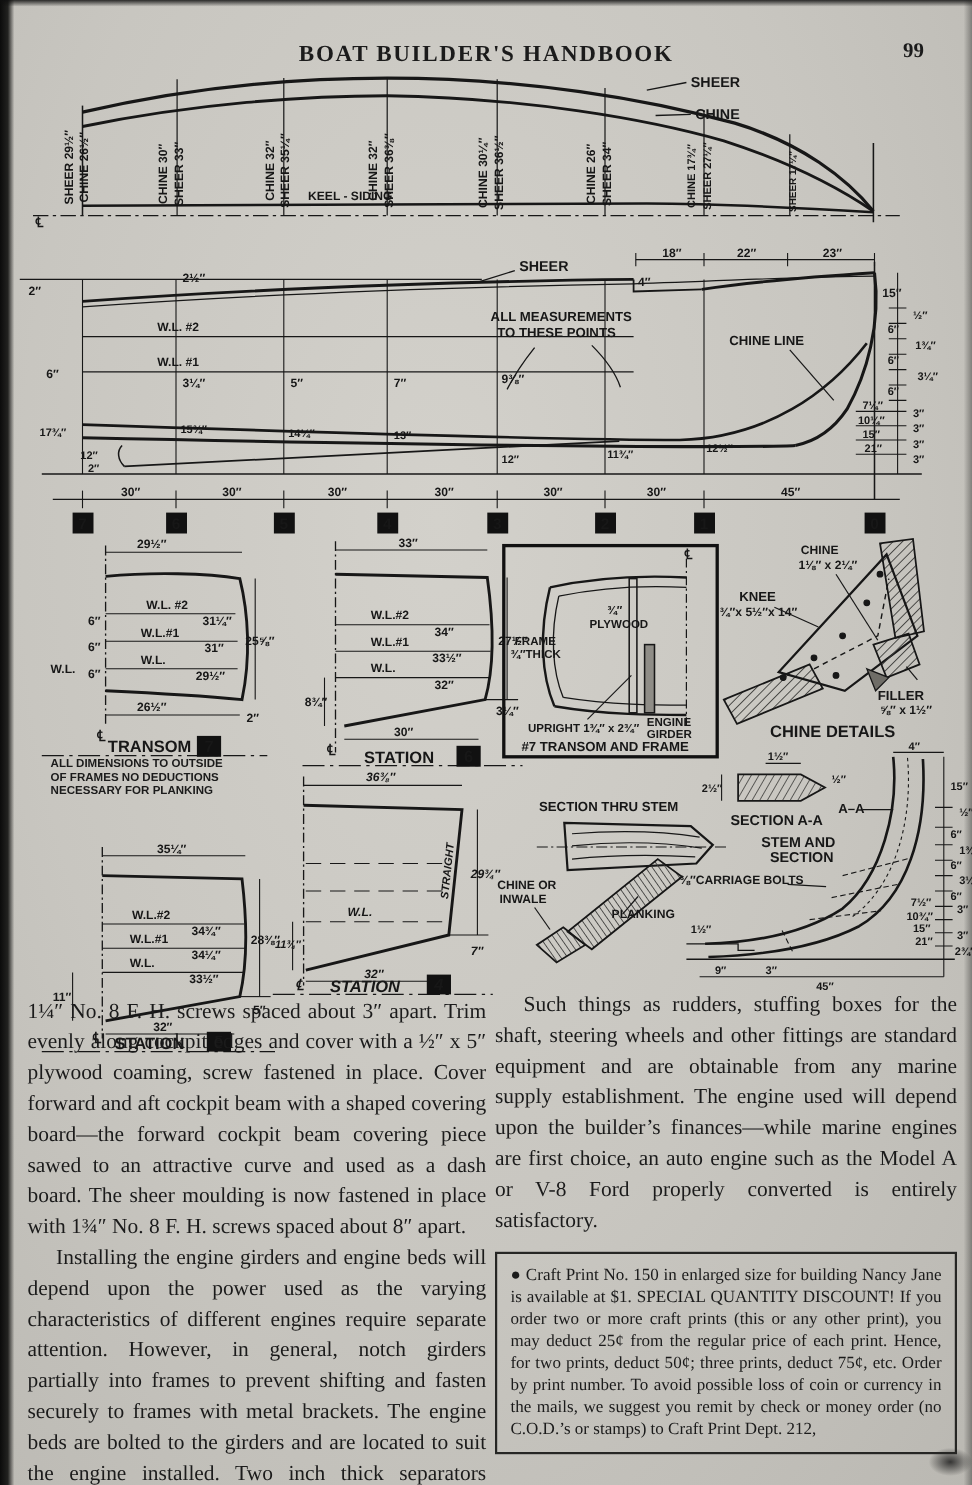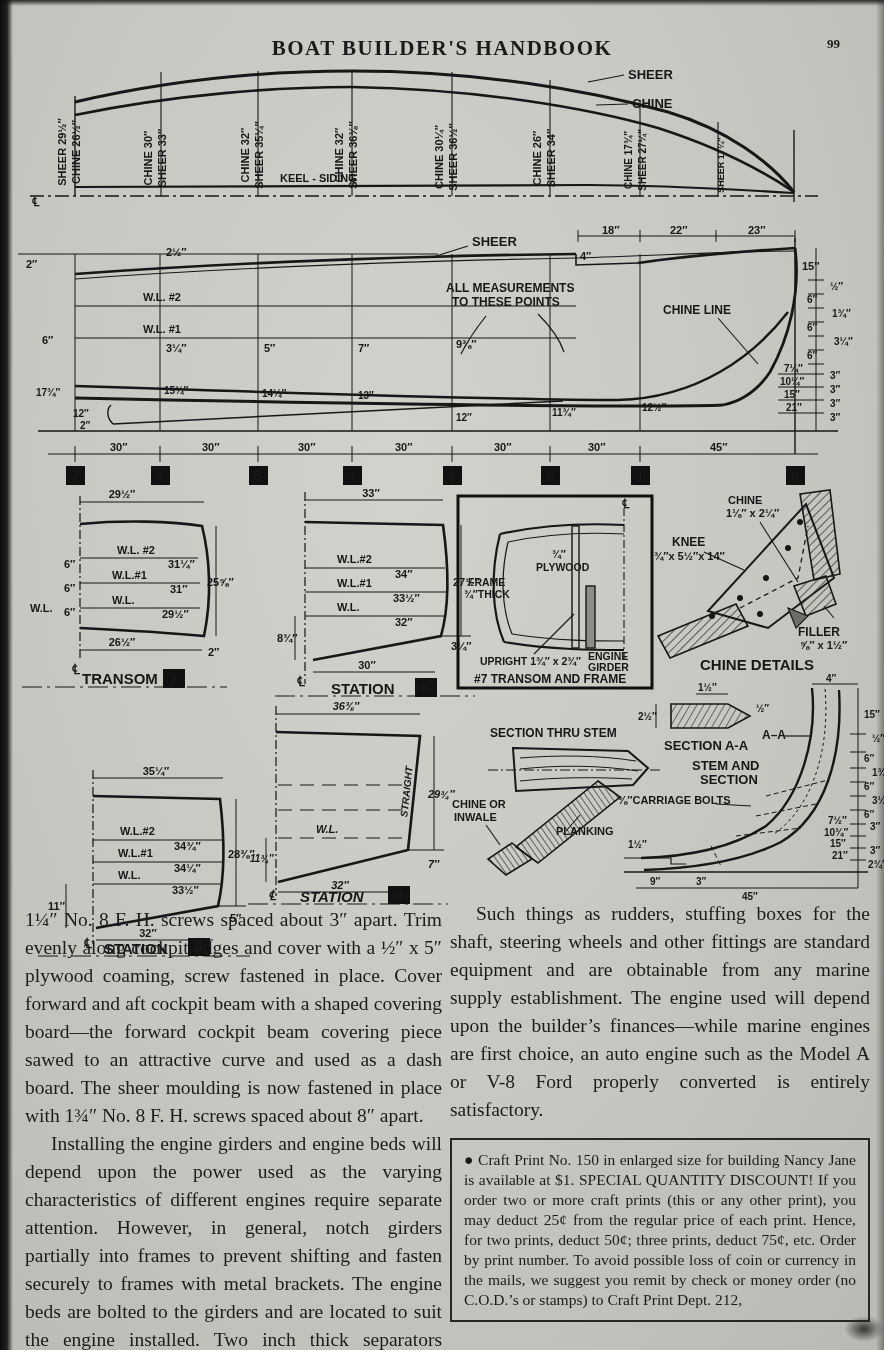--- a/index.html
+++ b/index.html
@@ -9,21 +9,21 @@
   .edge-left{position:absolute;left:0;top:0;width:13px;height:100%;
     background:linear-gradient(90deg,#0b0b0b 0%,#222220 55%,rgba(60,60,58,0) 100%);}
   .edge-top{position:absolute;left:0;top:0;width:100%;height:6px;
     background:linear-gradient(180deg,rgba(15,15,15,.85),rgba(15,15,15,0));}
   .edge-right{position:absolute;right:0;top:0;width:8px;height:100%;
     background:linear-gradient(270deg,rgba(40,40,38,.45),rgba(40,40,38,0));}
   .smudge{position:absolute;right:0;bottom:8px;width:40px;height:26px;border-radius:50%;
     background:radial-gradient(ellipse,rgba(20,20,20,.8),rgba(20,20,20,0) 70%);}
   .header{position:absolute;top:36px;left:0;width:884px;text-align:center;
     font-weight:bold;font-size:21px;letter-spacing:1.5px;}
-  .pagenum{position:absolute;top:36px;right:44px;font-weight:bold;font-size:13px;}
+  .pagenum{position:absolute;top:36px;right:44px;font-weight:bold;font-size:19px;}
   .diagram{position:absolute;}
   svg{overflow:visible;}
   svg text{font-family:"Liberation Sans", sans-serif;font-weight:bold;fill:#171717;}
   .col{position:absolute;text-align:justify;font-size:19.5px;line-height:28px;}
   .col p{margin:0;}
   .col p.ind{text-indent:26px;}
   .dimnote{position:absolute;left:46px;top:688px;width:210px;
     font-family:"Liberation Sans",sans-serif;font-weight:bold;font-size:10.5px;line-height:1.2;}
   .adbox{border:2px solid #262624;margin-top:14px;padding:10px 12px;
     font-size:15.5px;line-height:20px;text-align:justify;}
@@ -202,21 +202,21 @@
     <rect x="523" y="242" width="19" height="19" fill="#111"></rect>
           <text x="532" y="257" fill="#e8e6e0" font-size="14" text-anchor="middle">2</text>
     <rect x="613" y="242" width="19" height="19" fill="#111"></rect>
           <text x="622" y="257" fill="#e8e6e0" font-size="14" text-anchor="middle">1</text>
     <rect x="768" y="242" width="19" height="19" fill="#111"></rect>
           <text x="777" y="257" fill="#e8e6e0" font-size="14" text-anchor="middle">0</text>
   </g>
 </svg>
 </div>
 
-<div class="diagram" style="left:22px;top:488px;">
+<div class="diagram" style="left:38px;top:488px;">
 <svg width="205" height="205" viewBox="0 0 205 205">
   <g stroke="#171717" fill="none">
     <line x1="58" y1="8" x2="58" y2="172" stroke-width="1.2" stroke-dasharray="9 3 2 3"></line>
     <line x1="58" y1="14" x2="182" y2="14" stroke-width="1"></line>
     <path d="M58,36 C100,32 150,33 180,38 C188,70 190,110 182,148 C150,145 100,142 58,140" stroke-width="2.6"></path>
     <line x1="58" y1="70" x2="176" y2="70" stroke-width="1"></line>
     <line x1="58" y1="95" x2="178" y2="95" stroke-width="1"></line>
     <line x1="58" y1="120" x2="178" y2="120" stroke-width="1"></line>
     <line x1="58" y1="162" x2="180" y2="162" stroke-width="1"></line>
     <line x1="194" y1="38" x2="194" y2="148" stroke-width="1"></line>
@@ -338,20 +338,25 @@
     <text x="78" y="31">1⅛″ x 2¼″</text>
     <text x="24" y="60" font-size="12">KNEE</text>
     <text x="6" y="74">¾″x 5½″x 14″</text>
     <text x="150" y="150" font-size="12">FILLER</text>
     <text x="152" y="163">⅝″ x 1½″</text>
     <text x="52" y="184" font-size="15">CHINE DETAILS</text>
   </g>
 </svg>
 </div>
 
+<div class="dimnote">
+  <div>ALL DIMENSIONS TO OUTSIDE</div>
+  <div>OF FRAMES  NO DEDUCTIONS</div>
+  <div>NECESSARY FOR PLANKING</div>
+</div>
 
 <div class="diagram" style="left:38px;top:718px;margin-top:48px;">
 <svg width="212" height="192" viewBox="0 0 212 192">
   <g stroke="#171717" fill="none">
     <line x1="55" y1="4" x2="55" y2="178" stroke-width="1.2" stroke-dasharray="9 3 2 3"></line>
     <line x1="55" y1="12" x2="185" y2="12" stroke-width="1"></line>
     <path d="M55,30 L182,33 C187,75 187,110 180,140 L58,162" stroke-width="2.6"></path>
     <line x1="55" y1="74" x2="184" y2="74" stroke-width="1"></line>
     <line x1="55" y1="96" x2="185" y2="96" stroke-width="1"></line>
     <line x1="55" y1="118" x2="184" y2="118" stroke-width="1"></line>

